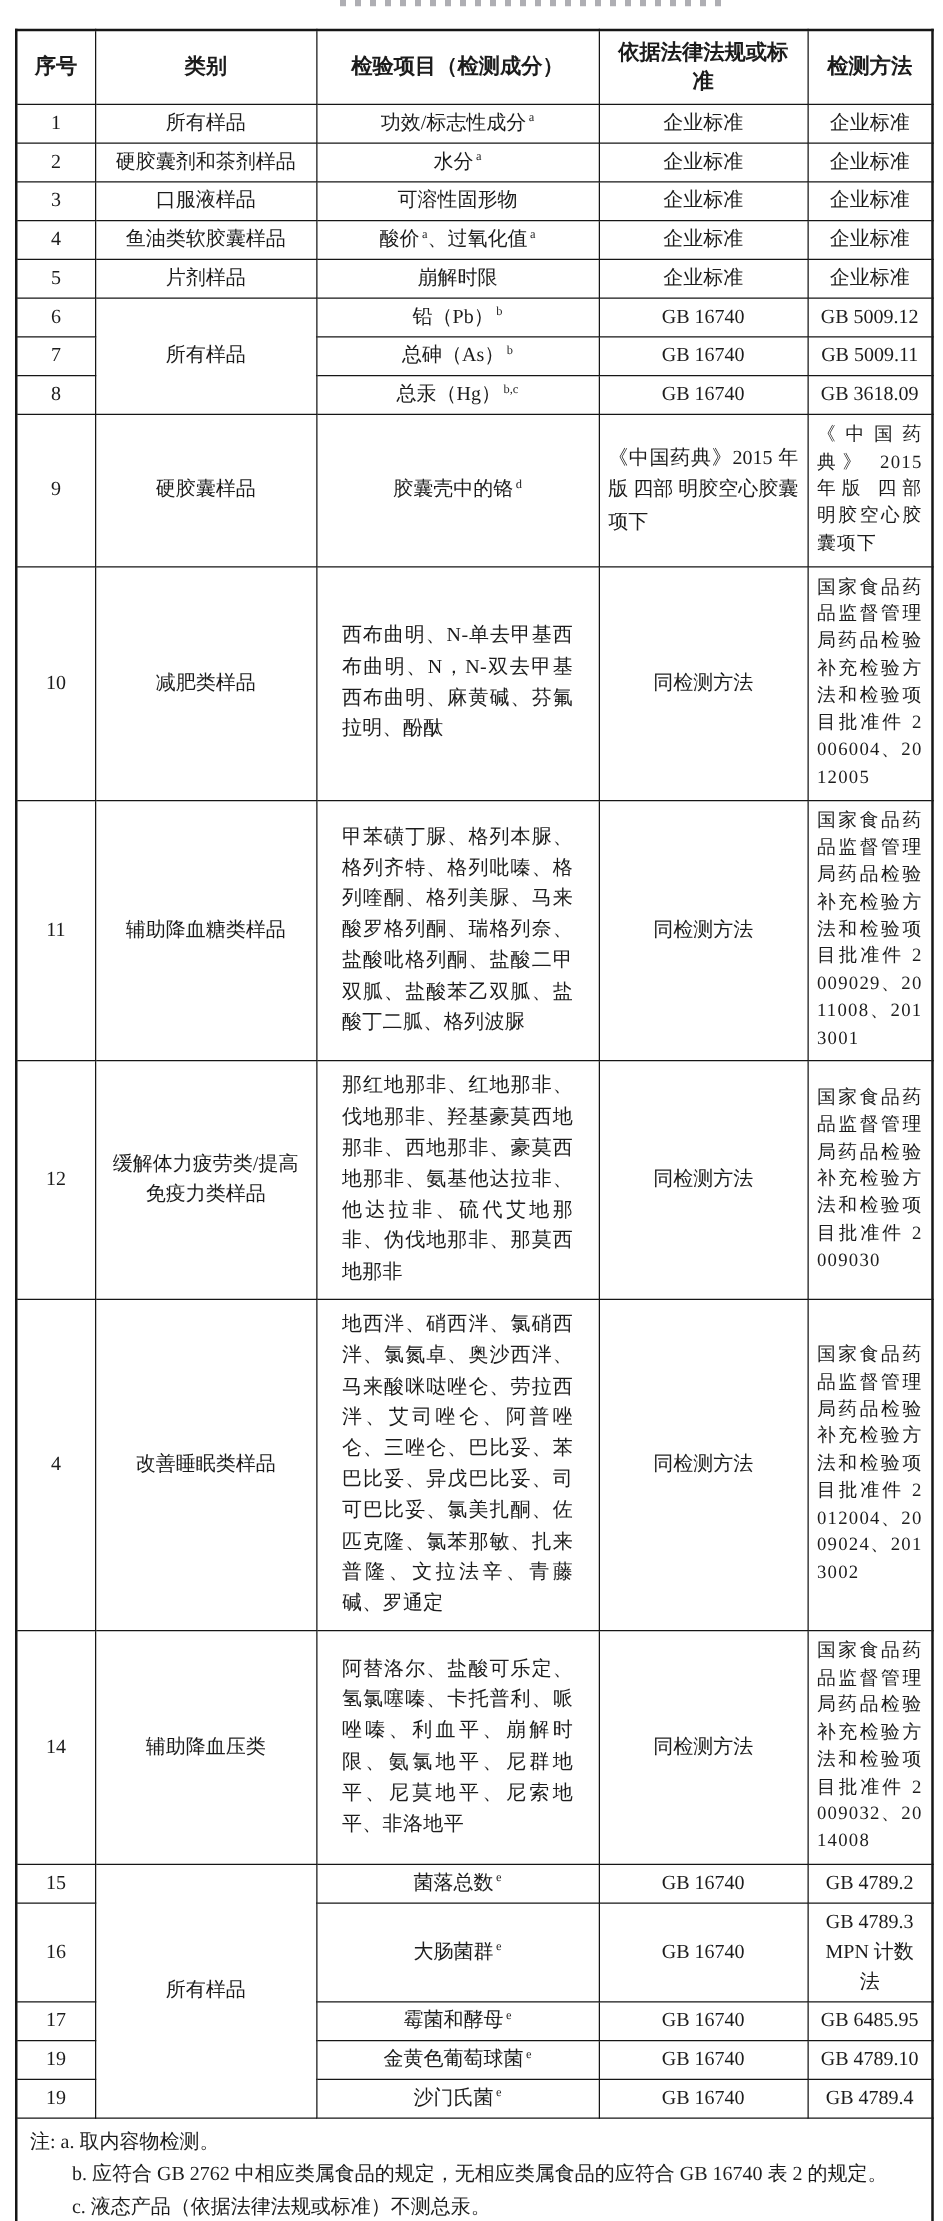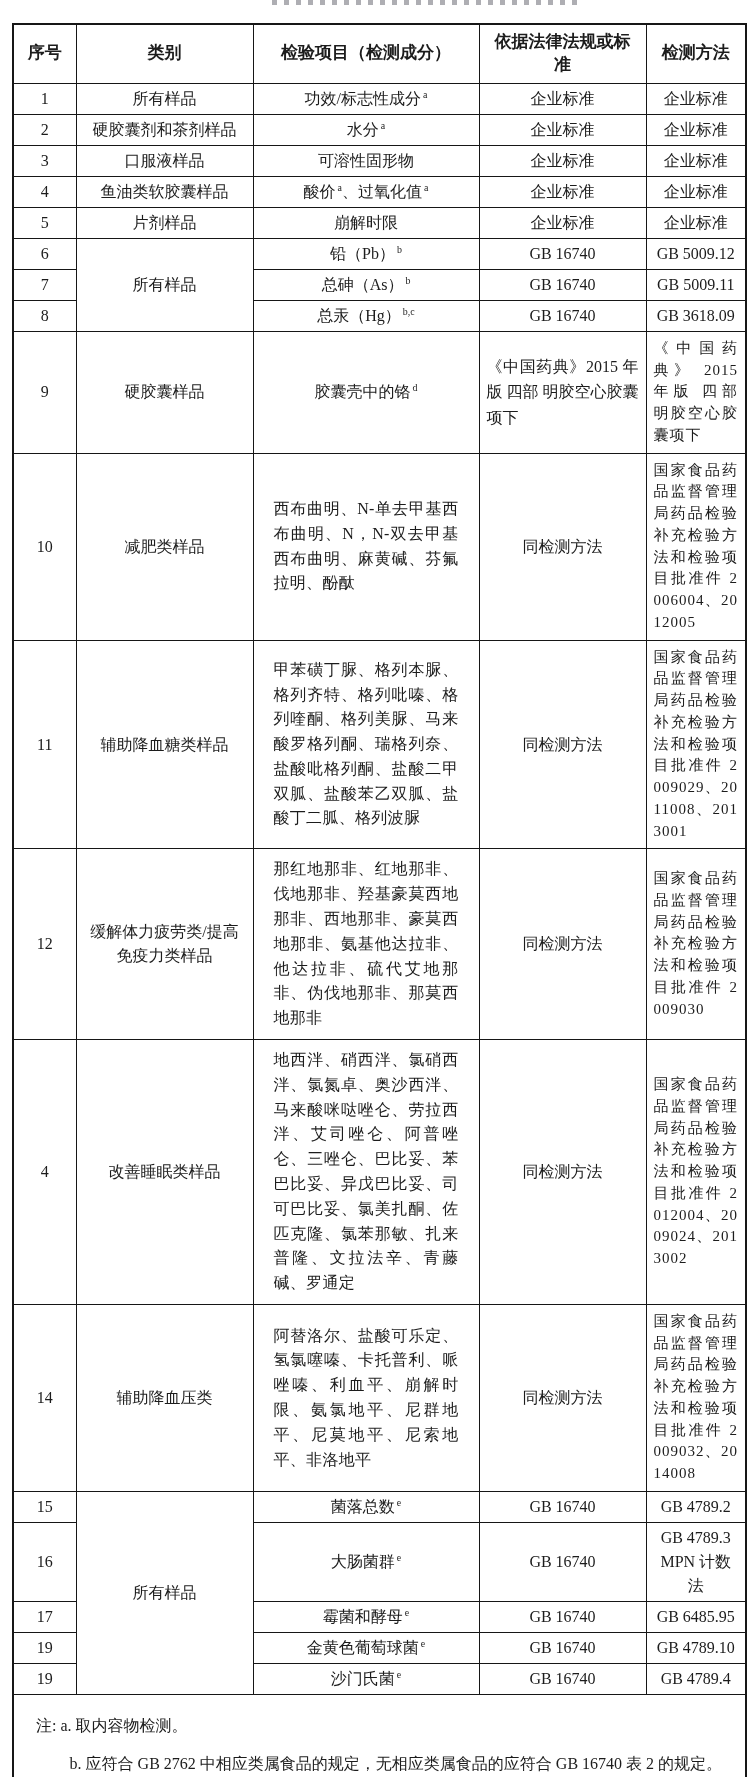--- a/index.html
+++ b/index.html
@@ -60,21 +60,21 @@
 
   sup{font-size:.62em;margin-left:2px;line-height:0;}
 
   
   td.notes-cell{
     text-align:left;
     padding:6px 10px 10px 10px;
     font-size:16px;
     line-height:1.62;
   }
-  .notes-cell p{margin:12px;text-align:justify;}
+  .notes-cell p{margin:0;text-align:justify;}
   .notes-cell p.note{text-indent:2.1em;}
 </style>
 </head>
 <body>
 
 <div class="page">
   <div class="title-clip"></div>
 
   <table class="doc">
     <colgroup>

